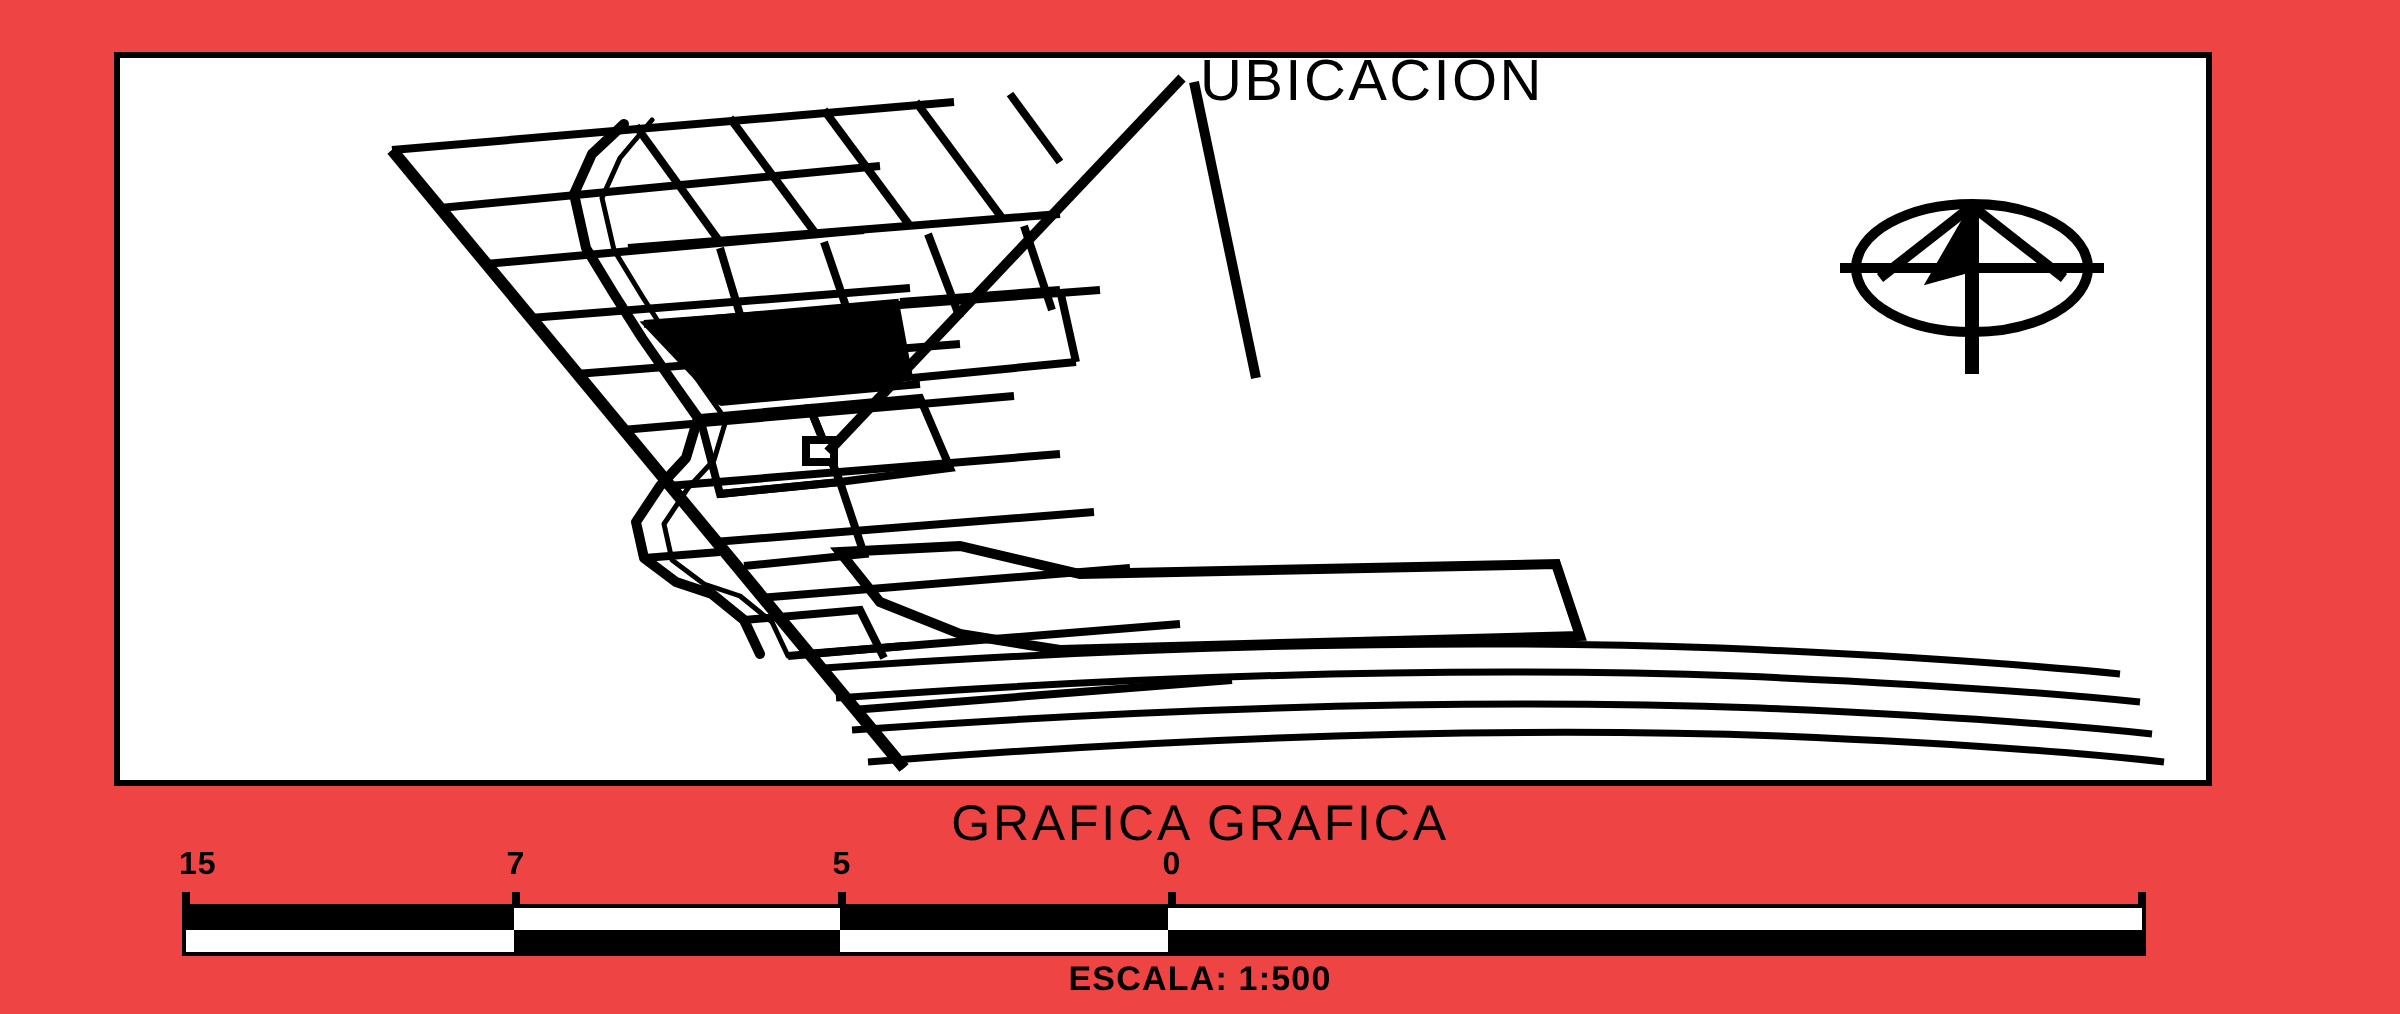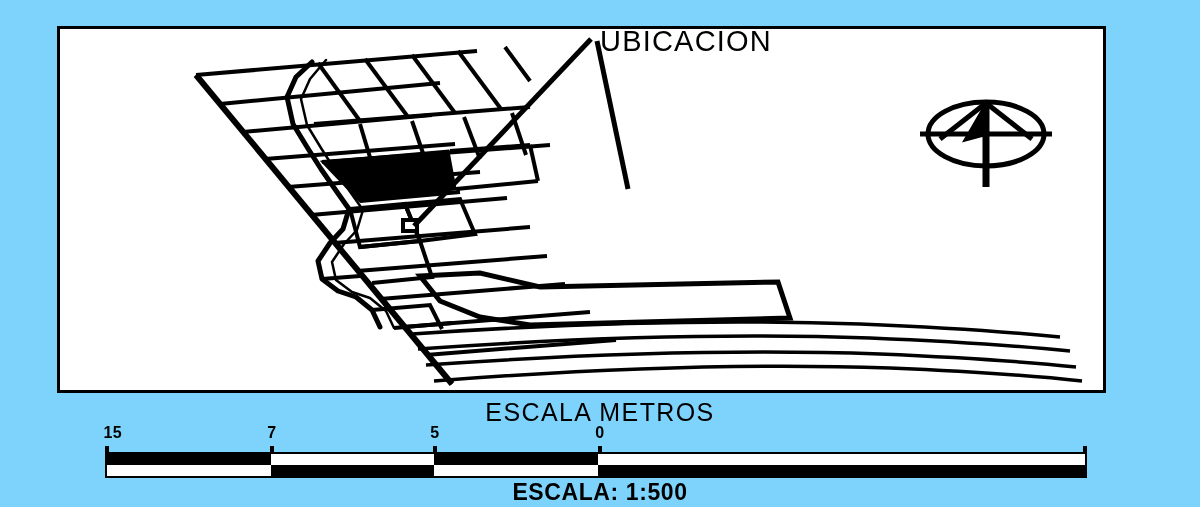--- a/index.html
+++ b/index.html
@@ -13,21 +13,21 @@
     height: 507px;
     font-family: "Liberation Sans", sans-serif;
     color: #000000;
     overflow: hidden;
     position: relative;
   }
   #page {
     position: relative;
     width: 1200px;
     height: 507px;
-    background: #7dd3fc;
+    background: #ef4444;
   }
 
   
   #map-frame {
     position: absolute;
     left: 57px;
     top: 26px;
     width: 1049px;
     height: 367px;
     border: 3px solid #000000;
@@ -61,21 +61,21 @@
     left: 0;
     top: 400px;
     width: 1200px;
     text-align: center;
     font-size: 25px;
     letter-spacing: 1.4px;
     line-height: 1;
   }
   #scalebar-wrap {
     position: absolute;
-    left: 105px;
+    left: 91px;
     top: 452px;
     width: 982px;
     height: 34px;
   }
   #scalebar {
     position: absolute;
     left: 0;
     top: 0;
     width: 982px;
     height: 26px;
@@ -112,21 +112,21 @@
   .tick-label.right-end {
     transform: translateX(-100%);
     margin-top: 40px;
   }
   #scale-ratio {
     position: absolute;
     left: 0;
     top: 481px;
     width: 1200px;
     text-align: center;
-    font-size: 23px;
+    font-size: 17px;
     font-weight: bold;
     letter-spacing: 0.6px;
     line-height: 1;
   }
 </style>
 </head>
 <body>
 
 <div id="page">
 
@@ -226,21 +226,21 @@
         <path d="M 60,14 L 14,50" stroke="#000" stroke-width="5" fill="none"></path>
         <path d="M 60,14 L 106,50" stroke="#000" stroke-width="5" fill="none"></path>
         <path d="M 60,14 L 38,52 L 60,46 Z" fill="#000" stroke="#000" stroke-width="2"></path>
       </g>
 
     </svg>
   </div>
 
   <div id="ubicacion-label">UBICACION</div>
 
-  <div id="scale-title">ESCALA METROS</div>
+  <div id="scale-title">GRAFICA GRAFICA</div>
 
   <div id="scalebar-wrap">
     <div id="scalebar">
 
       <div class="seg seg-top seg-black" style="left:0;    width:16.8%;"></div>
       <div class="seg seg-top seg-white" style="left:16.8%;width:16.6%;"></div>
       <div class="seg seg-top seg-black" style="left:33.4%;width:16.8%;"></div>
       <div class="seg seg-top seg-white" style="left:50.2%;width:49.8%;"></div>
 
       <div class="seg seg-bot seg-white" style="left:0;    width:16.8%;"></div>

